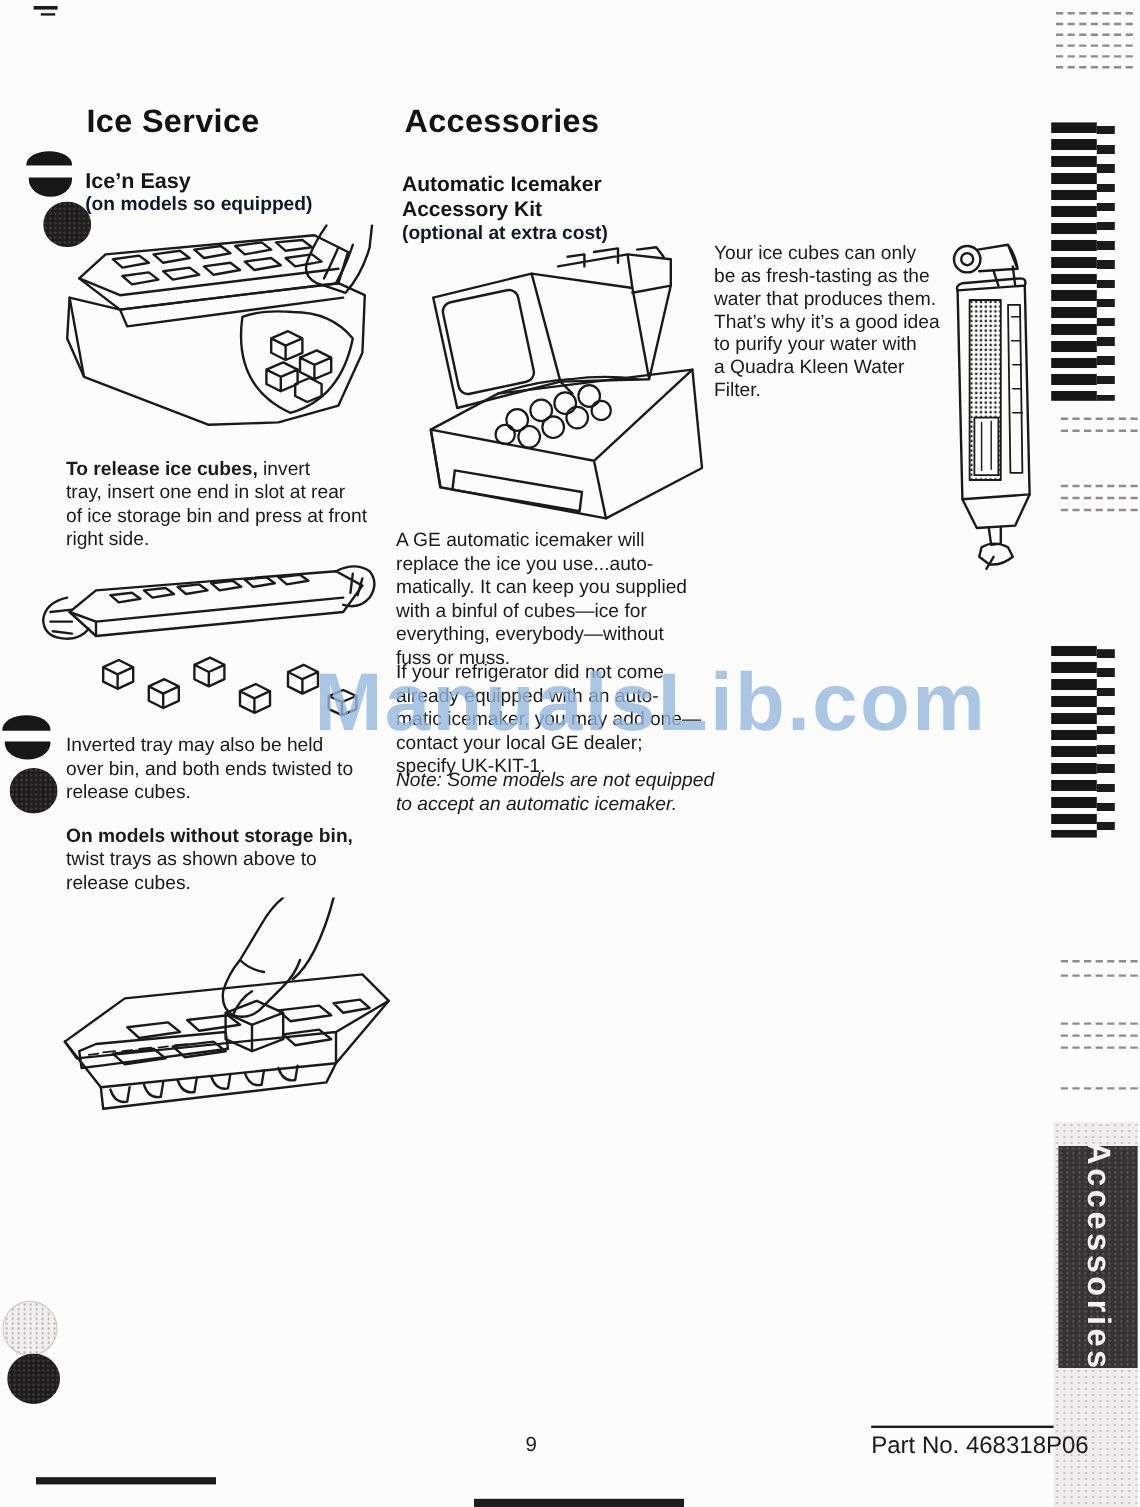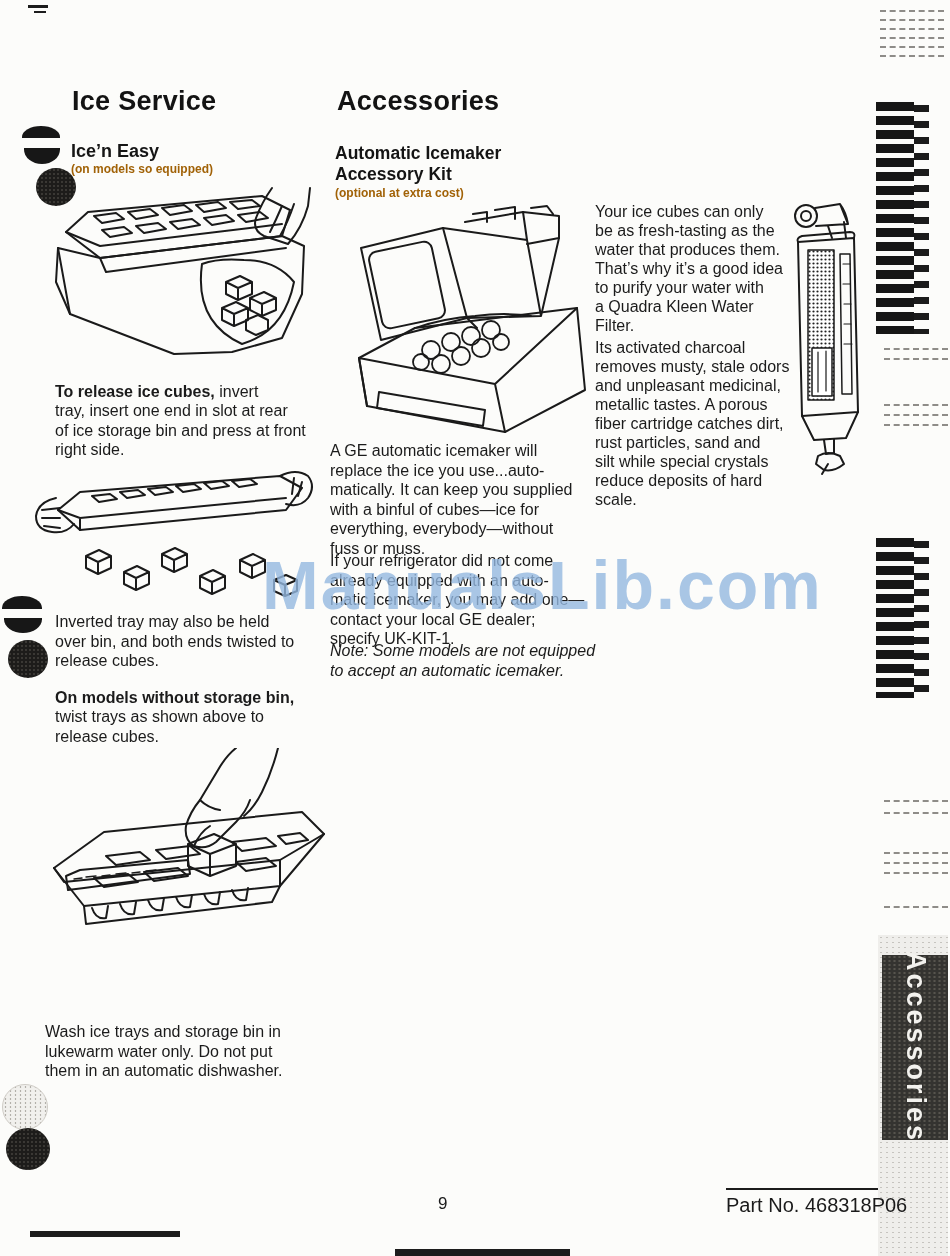--- a/index.html
+++ b/index.html
@@ -4,21 +4,21 @@
 <style>
   html,body { margin:0; padding:0; background:#ffffff; }
   #page {
     position:relative; width:950px; height:1256px;
     background:#fcfcfa; overflow:hidden;
     font-family:Liberation Sans, sans-serif; color:#1b1b1b;
   }
   .abs { position:absolute; }
   .h1 { font-size:27px; font-weight:bold; color:#131313; letter-spacing:.3px; }
   .sub { font-size:18px; font-weight:bold; color:#151515; }
-  .subnote { font-size:12px; font-weight:bold; color:#a16207; }
+  .subnote { font-size:16px; font-weight:bold; color:#0f172a; }
   .h3 { font-size:17.5px; line-height:20.5px; font-weight:bold; white-space:pre-line; color:#141414; }
   .para { font-size:16px; line-height:19.5px; white-space:pre-line; }
   .para.tight { line-height:19px; }
   .para b { font-weight:bold; }
   .note { font-style:italic; }
   .wm {
     font-size:68px; font-weight:bold; letter-spacing:2px;
     color:rgba(148,184,224,.8); z-index:30; white-space:nowrap;
   }
   
@@ -149,23 +149,20 @@
       <path d="M14 120 L24 134 L240 112 L284 86 M240 138 L240 112 M44 158 L46 176 L232 154 L240 138"></path>
       <path d="M66 108 l34 -4 l10 8 l-34 5 Z M116 102 l34 -4 l10 8 l-34 5 Z M192 94 l34 -4 l10 8 l-34 5 Z M238 88 l22 -3 l8 7 l-22 4 Z"></path>
       <path d="M54 130 l34 -4 l10 8 l-34 5 Z M104 124 l34 -4 l10 8 l-34 5 Z M196 114 l30 -4 l10 8 l-30 5 Z"></path>
       <path d="M26 128 L40 122 L148 112 L150 126 L44 140 L28 142 Z"></path>
       <path d="M34 131 l8 -1 M46 129 l10 -1 M62 128 l8 -1 M76 126 l10 -1 M92 125 l8 -1 M106 123 l10 -1" stroke-width="1.4"></path>
       <path d="M52 160 q4 12 14 10 l2 -12 M80 156 q4 12 14 10 l2 -12 M108 152 q4 12 14 10 l2 -12 M136 149 q4 12 14 10 l2 -12 M164 146 q4 12 14 10 l2 -12 M192 142 q4 12 14 10 l2 -12"></path>
     </g>
   </svg>
 
 
-  <div class="abs para" style="left:45px; top:1022px; width:290px;">Wash ice trays and storage bin in
-lukewarm water only. Do not put
-them in an automatic dishwasher.</div>
 
   <div class="abs h1" style="left:337px; top:86px;">Accessories</div>
   <div class="abs h3" style="left:335px; top:143px; width:250px;">Automatic Icemaker
 Accessory Kit</div>
   <div class="abs subnote" style="left:335px; top:186px;">(optional at extra cost)</div>
 
   <svg class="abs illus" style="left:345px; top:200px;" width="245" height="238" viewBox="0 0 245 238">
     <g stroke="#1a1a1a" stroke-width="2" fill="none" stroke-linecap="round" stroke-linejoin="round">
       <path d="M120 22 L178 12 L214 16 L214 38 L182 44 M128 14 l14 -2 l0 10 M150 10 l20 -3 l0 12 M186 8 l16 -2 l6 8"></path>
       <path d="M16 48 L98 28 L122 118 L36 140 Z"></path>
@@ -203,29 +200,20 @@
   <div class="abs para note" style="left:330px; top:641px; width:275px;">Note: Some models are not equipped
 to accept an automatic icemaker.</div>
 
   <div class="abs para tight" style="left:595px; top:202px; width:205px;">Your ice cubes can only
 be as fresh-tasting as the
 water that produces them.
 That’s why it’s a good idea
 to purify your water with
 a Quadra Kleen Water
 Filter.</div>
-  <div class="abs para tight" style="left:595px; top:338px; width:212px;">Its activated charcoal
-removes musty, stale odors
-and unpleasant medicinal,
-metallic tastes. A porous
-fiber cartridge catches dirt,
-rust particles, sand and
-silt while special crystals
-reduce deposits of hard
-scale.</div>
 
   <svg class="abs illus" style="left:788px; top:198px;" width="84" height="278" viewBox="0 0 84 278">
     <defs>
       <pattern id="spk" width="4" height="4" patternUnits="userSpaceOnUse">
         <rect width="4" height="4" fill="#ffffff"></rect>
         <circle cx="1.5" cy="1.5" r="1.1" fill="#222222"></circle>
       </pattern>
     </defs>
     <g stroke="#1a1a1a" stroke-width="2" fill="none" stroke-linecap="round" stroke-linejoin="round">
       <circle cx="18" cy="18" r="11"></circle>

